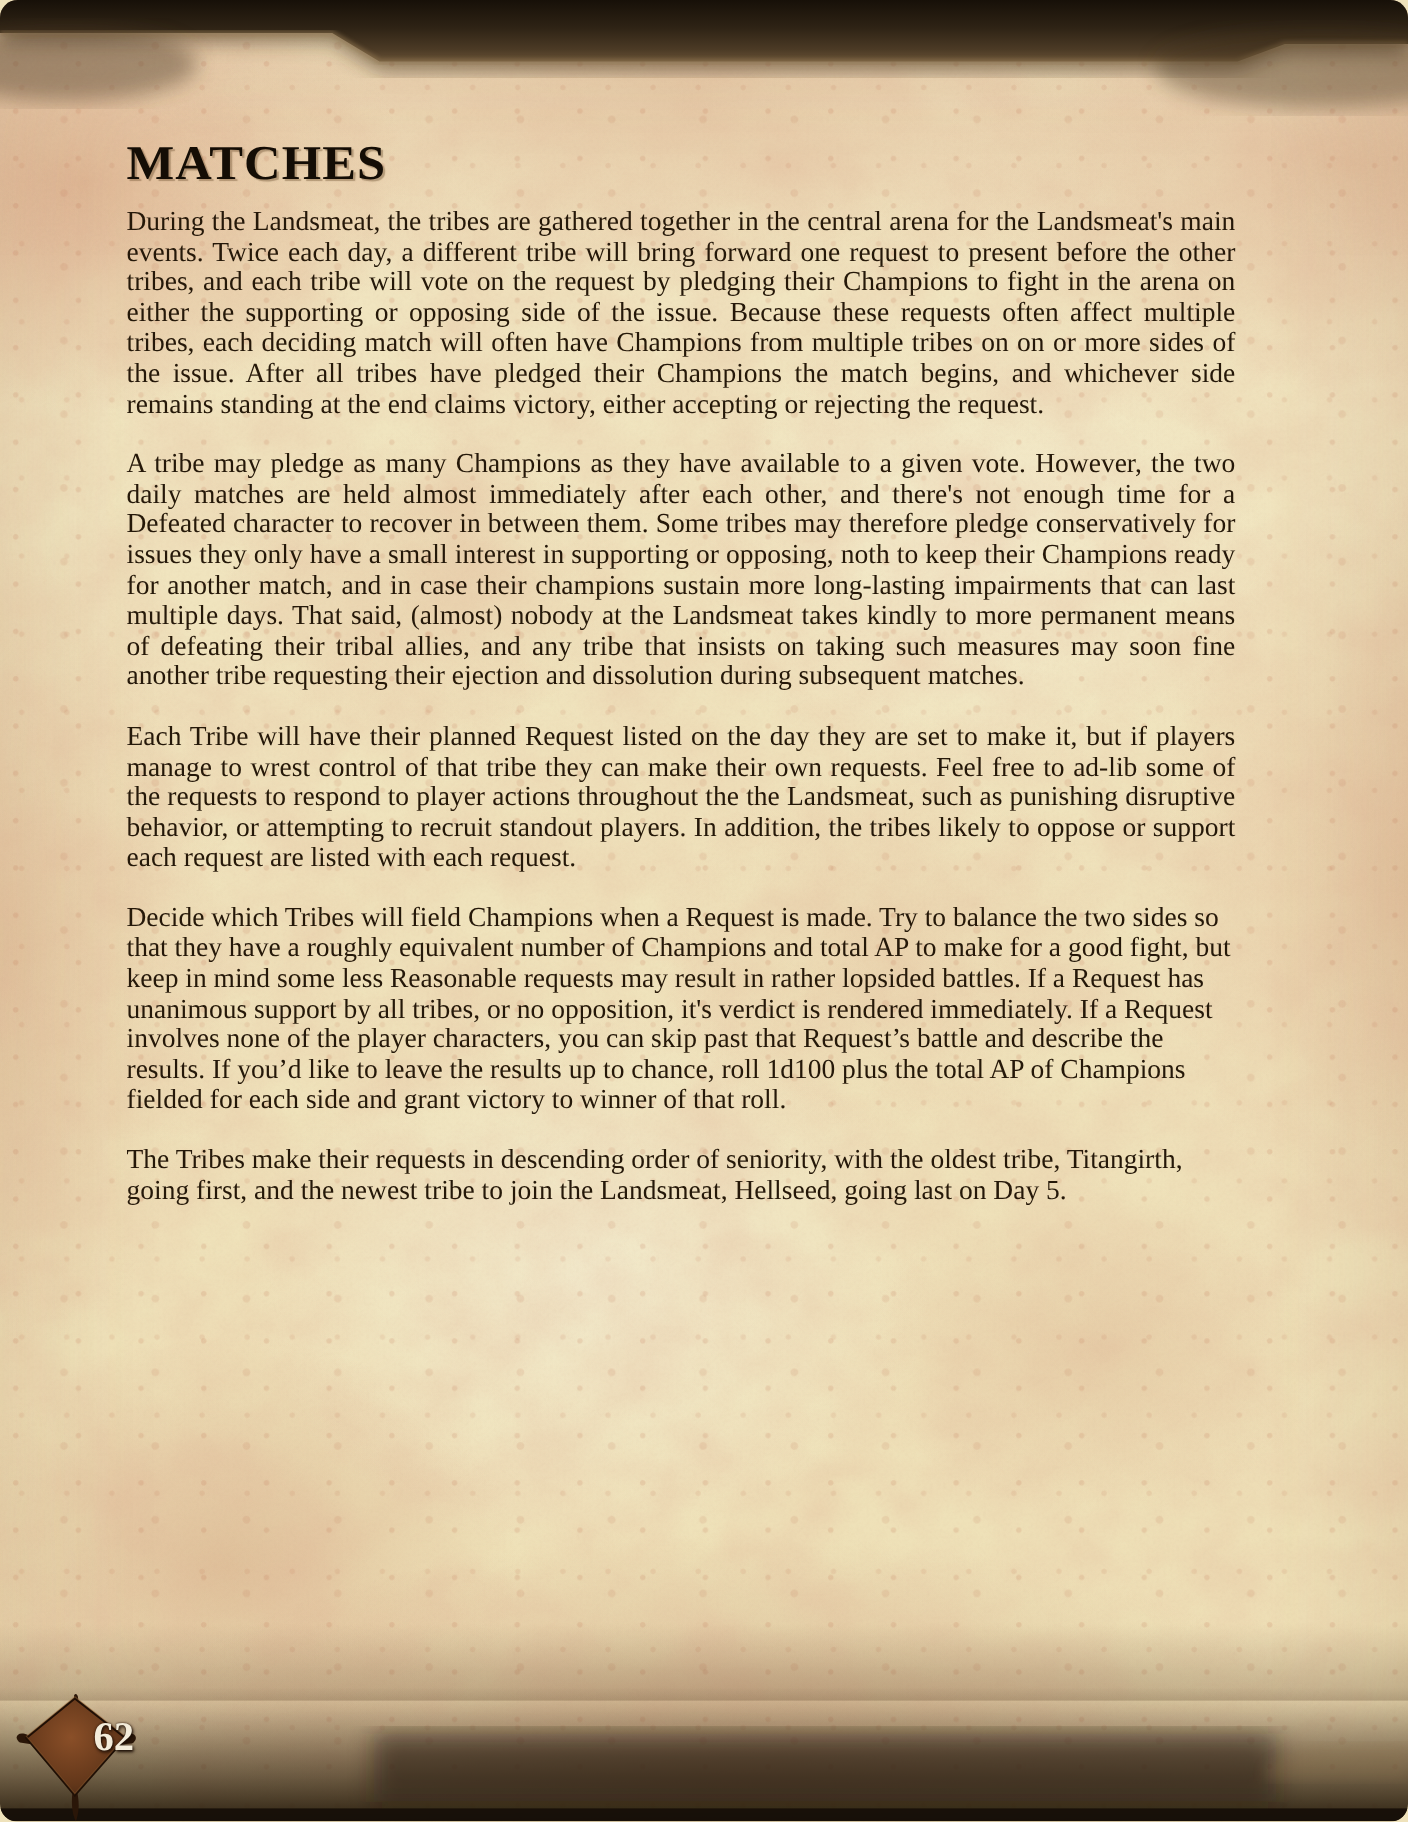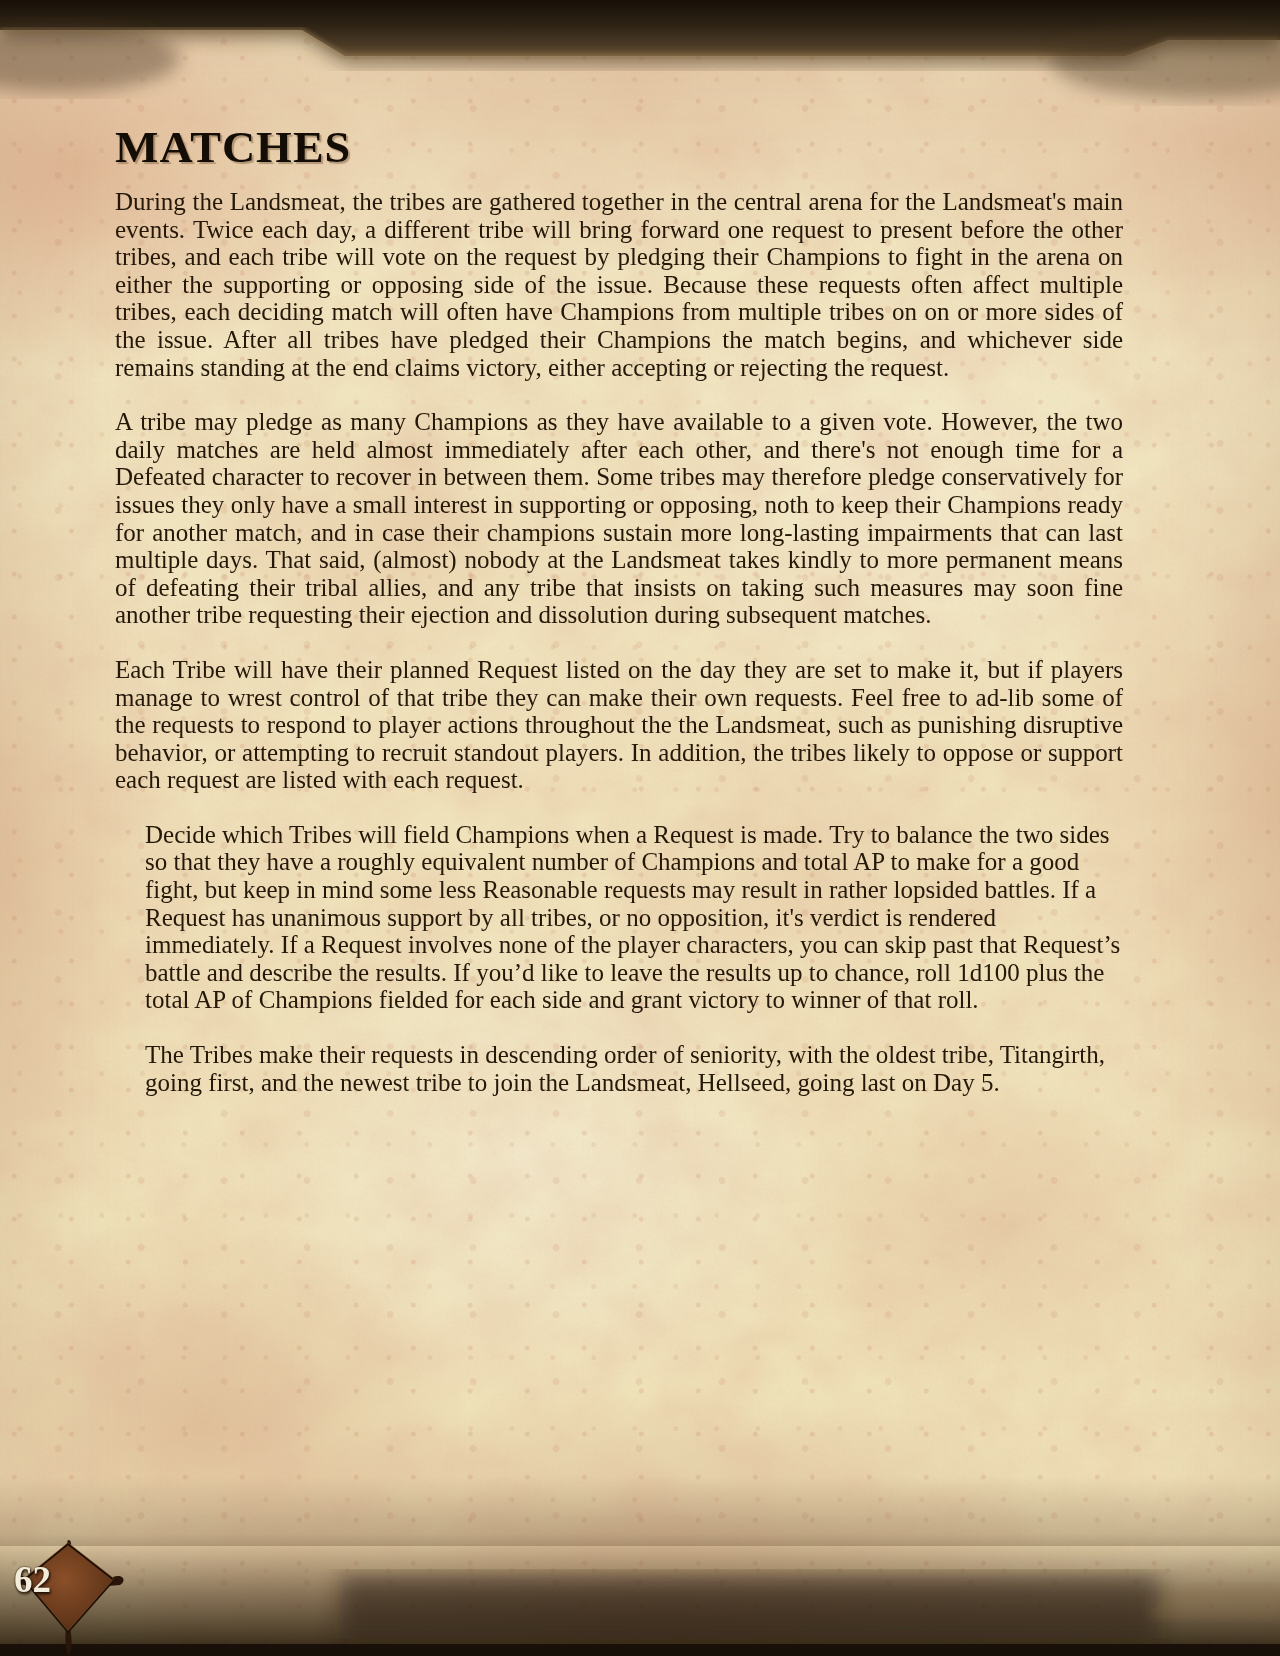--- a/index.html
+++ b/index.html
@@ -15,20 +15,21 @@
       radial-gradient(ellipse 320px 480px at 100% 48%, rgba(203,131,100,.28), transparent 72%),
       radial-gradient(ellipse 380px 300px at 16% 86%, rgba(186,116,86,.30), transparent 70%),
       radial-gradient(ellipse 760px 300px at 52% 98%, rgba(168,104,74,.38), transparent 76%),
       radial-gradient(ellipse 300px 220px at 78% 74%, rgba(198,134,104,.20), transparent 70%),
       radial-gradient(ellipse 260px 200px at 30% 32%, rgba(206,146,116,.18), transparent 70%),
       radial-gradient(ellipse 300px 240px at 63% 52%, rgba(210,152,120,.15), transparent 70%),
       radial-gradient(ellipse 420px 340px at 42% 70%, rgba(244,238,216,.55), transparent 75%),
       radial-gradient(ellipse 360px 300px at 70% 30%, rgba(246,239,216,.45), transparent 75%),
       linear-gradient(#f1e6c2, #eee0b6);
     box-shadow: inset 0 0 140px rgba(150,92,60,.22);
+    border-radius: 16px;
   }
   .speckle{
     position:absolute;inset:0;pointer-events:none;
     background-image:
       radial-gradient(circle at 25% 35%, rgba(186,106,76,.16) 0 2px, transparent 3px),
       radial-gradient(circle at 70% 62%, rgba(186,106,76,.13) 0 3px, transparent 4px),
       radial-gradient(circle at 48% 12%, rgba(186,106,76,.12) 0 2px, transparent 3px);
     background-size: 57px 43px, 83px 67px, 41px 71px;
   }
   .texture{position:absolute;inset:0;width:100%;height:100%;pointer-events:none;}
@@ -46,25 +47,25 @@
     letter-spacing:1px;color:#140d05;
     text-shadow:2px 2px 1px rgba(92,62,32,.38);
     transform:scaleY(.96);transform-origin:left top;
   }
   .content p{
     margin:0 0 27px 0;
     font-size:25px;line-height:27.6px;
     color:#251809;
   }
   .content p.justify{text-align:justify;}
-  .content p.ragged{text-align:left;margin-left:30px;}
+  .content p.ragged{text-align:left;}
   .page-marker{position:absolute;left:14px;top:1540px;width:112px;height:116px;pointer-events:none;}
   .page-marker svg{position:absolute;inset:0;}
   .page-number{
-    position:absolute;left:0;top:18px;width:108px;text-align:left;
+    position:absolute;left:0;top:18px;width:108px;text-align:right;
     font-family:"Liberation Serif", serif;font-weight:700;
     font-size:37px;color:#f3ecda;
     text-shadow:1px 2px 3px #1a0d04, 0 0 2px #2a1608;
   }
 </style>
 </head>
 <body>
 
 <div class="page">
 

